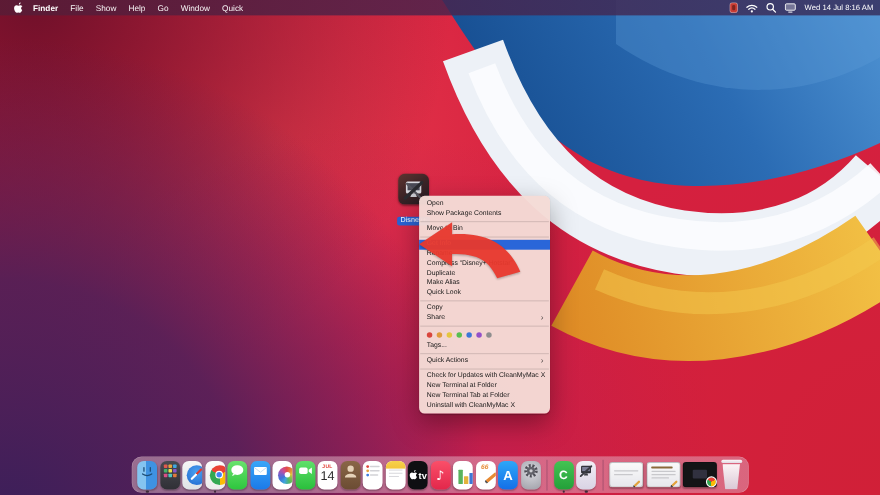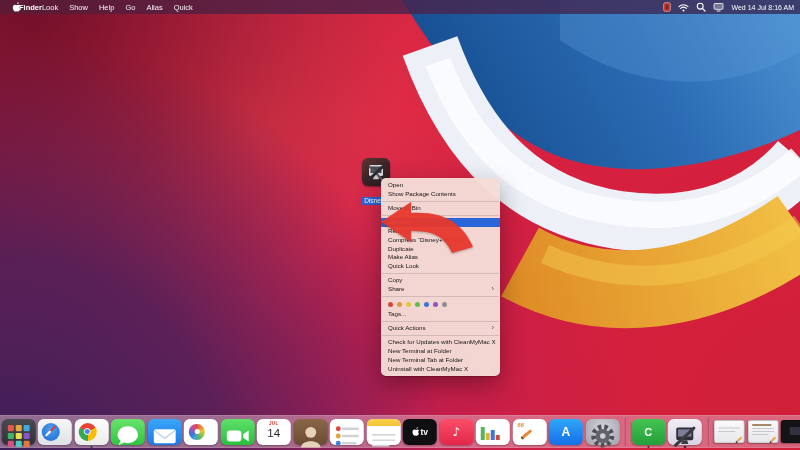--- a/index.html
+++ b/index.html
@@ -4,21 +4,21 @@
 <style>
   html,body{margin:0;padding:0;background:#000;}
   .screen{position:relative;width:800px;height:450px;overflow:hidden;
           font-family:"Liberation Sans",sans-serif;-webkit-font-smoothing:antialiased;}
   .wp{position:absolute;inset:0;width:800px;height:450px;display:block;}
 
   
   .menubar{position:absolute;top:0;left:0;width:800px;height:14px;display:flex;align-items:center;
            background:linear-gradient(90deg,rgba(88,28,54,.85) 0%,rgba(74,34,74,.82) 45%,rgba(54,48,94,.85) 100%);
            color:#fff;font-size:7.5px;z-index:30;}
-  .mb-left{display:flex;align-items:center;padding-left:12px;flex:1;}
+  .mb-left{display:flex;align-items:center;gap:11px;padding-left:12px;flex:1;}
   .mb-appname{font-weight:bold;margin-left:-2px;}
   .mb-item{opacity:.95;}
   .mb-right{display:flex;align-items:center;gap:7px;padding-right:6px;}
   .mb-ic{display:flex;align-items:center;}
   .mb-clock{font-size:7px;white-space:nowrap;}
 
   
   .dsk-icon{position:absolute;left:362px;top:158px;width:28px;height:28px;border-radius:6px;
             background:linear-gradient(145deg,#5d3430 0%,#3a2326 55%,#241a20 100%);
             box-shadow:0 1px 2px rgba(0,0,0,.4);z-index:20;}
@@ -38,21 +38,21 @@
   .tag-dot{width:5.4px;height:5.4px;border-radius:50%;}
   .cm-chev{position:absolute;right:6px;top:50%;transform:translateY(-52%);font-size:7.5px;opacity:.75;}
 
   .arrow-svg{position:absolute;inset:0;width:800px;height:450px;z-index:50;pointer-events:none;}
 
   
   .dock{position:absolute;left:50%;bottom:2px;transform:translateX(-50%);height:33px;z-index:30;
         display:flex;align-items:center;gap:2.5px;padding:0 5px;border-radius:9px;
         background:linear-gradient(90deg,rgba(242,204,213,.45),rgba(226,186,208,.45));
         box-shadow:inset 0 0 0 .5px rgba(255,255,255,.25);}
-  .dicon{position:relative;width:34px;height:26px;border-radius:6px;flex:0 0 auto;
+  .dicon{position:relative;width:18px;height:26px;border-radius:6px;flex:0 0 auto;
          box-shadow:0 1px 1.5px rgba(0,0,0,.25);overflow:visible;text-align:right;}
   .dicon .face{position:absolute;inset:0;border-radius:6px;overflow:hidden;}
   .dicon svg{position:absolute;inset:0;}
   .rdot{position:absolute;bottom:-3.5px;left:50%;transform:translateX(-50%);
         width:2.5px;height:2.5px;border-radius:50%;background:#3c2b38;}
   .dsep{width:1px;height:28px;background:rgba(70,35,70,.3);margin:0 3px;flex:0 0 auto;}
 
   .ic-finder{background:linear-gradient(90deg,#84c4f0 0 46%,#3e92e2 46% 100%);}
   .ic-launchpad{background:linear-gradient(180deg,#4a4a52,#303036);}
   .ic-safari{background:linear-gradient(180deg,#f6f6f6,#dfe2e6);}
@@ -167,25 +167,25 @@
   <div class="menubar">
     <div class="mb-left">
       <span class="mb-ic">
         <svg width="9" height="11" viewBox="0 0 9 11">
           <path fill="#fff" d="M6.4,1.4 c.5-.6.4-1.3.4-1.3 s-.7.1-1.2.7 c-.5.6-.4,1.3-.4,1.3 s.7-.1,1.2-.7 Z
                    M7.2,5.7 c0-1.4,1.1-2,1.1-2 s-.6-.9-1.8-.9 c-.7,0-1.3.4-1.7.4 c-.4,0-1-.4-1.7-.4 C1.8,2.8.8,3.9.8,5.6 c0,1.8,1.3,4,2.3,4 c.5,0,.8-.3,1.5-.3 c.7,0,1,.3,1.5.3 c.9,0,1.9-1.8,2.1-2.6 c0,0-1-.4-1-1.3 Z"></path>
         </svg>
       </span>
       <span class="mb-appname">Finder</span>
       <span id="mb-items" style="display:flex;gap:11px;">
-          <span class="mb-item">Look</span>
+          <span class="mb-item">File</span>
           <span class="mb-item">Show</span>
           <span class="mb-item">Help</span>
           <span class="mb-item">Go</span>
-          <span class="mb-item">Alias</span>
+          <span class="mb-item">Window</span>
           <span class="mb-item">Quick</span>
         </span>
     </div>
     <div class="mb-right">
       <span class="mb-ic">
         <svg width="8" height="10" viewBox="0 0 8 10">
             <rect x=".5" y=".5" width="7" height="9" rx="2" fill="#c83c34" stroke="rgba(255,255,255,.6)" stroke-width=".6"></rect>
             <rect x="2.6" y="2.6" width="2.8" height="4.8" rx="1.2" fill="#7e241f"></rect>
           </svg>
       </span>

